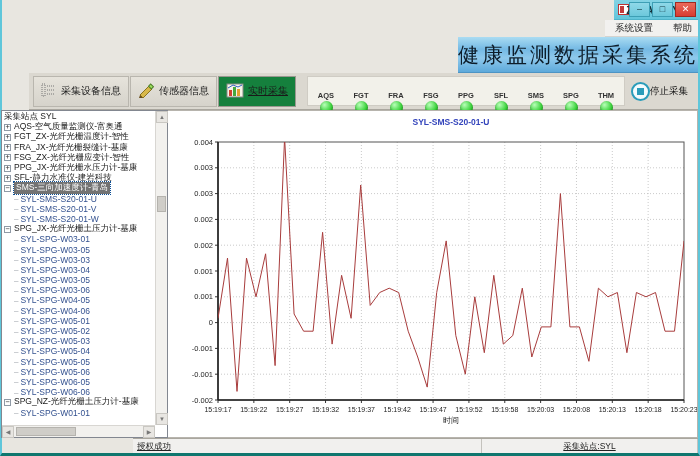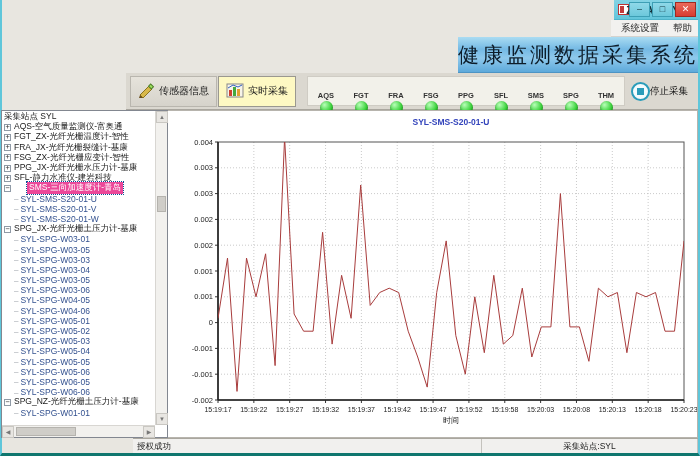--- a/index.html
+++ b/index.html
@@ -17,35 +17,35 @@
     position:relative; }
   .app-icon::after{ content:""; position:absolute; left:1px; top:1px; width:4px; height:7px; background:#c23b3b; }
   .title-text { position:absolute; left:0; right:0; text-align:center; font-size:10.5px; font-weight:bold; color:#15323a; }
   .winbtns { margin-left:auto; display:flex; gap:2px; margin-right:2px; z-index:2; }
   .winbtn { width:21px; height:15px; font-size:9px; line-height:13px; text-align:center; color:#12333c;
     background:linear-gradient(180deg,#8fd8e8,#6cc8db); border:1px solid #3d9fb5; cursor:pointer; }
   .winbtn.close { background:linear-gradient(180deg,#ea6a5a,#d83c32); color:#fff; border-color:#a02a22; }
 
   
   .menubar { height:17px; background:#f2f1ef; border-bottom:1px solid #d5d3cf; display:flex; align-items:center;
-    padding-left:4px; gap:2px; flex:0 0 auto; }
+    padding-left:4px; gap:8px; flex:0 0 auto; }
   .menu-item { font-size:9.5px; color:#222; padding:1px 6px; cursor:default; }
 
   
   .banner { height:36px; flex:0 0 auto; display:flex; align-items:center; justify-content:center;
     background:linear-gradient(180deg,#aadcf2 0%,#74b9e4 35%,#8fc9ec 60%,#5da9da 100%);
     border-bottom:1px solid #4d94c4; }
   .banner-title { font-size:21px; font-weight:normal; color:#0d1d2a; letter-spacing:3px; }
 
   
   .toolbar { height:37px; flex:0 0 auto; background:#dbd8d0; border-bottom:1px solid #a9a69e;
     display:flex; align-items:center; padding:0 4px; }
   .tb-btn { height:31px; display:flex; align-items:center; gap:4px; padding:0 7px; font-size:10px; color:#1a1a1a;
     border:1px solid #b9b6ae; background:linear-gradient(180deg,#e6e3db,#d6d3cb); cursor:pointer; margin-right:1px; }
-  .tb-btn.active { background:#fef9c3; border-color:#9a9890; }
+  .tb-btn.active { background:#15803d; border-color:#9a9890;text-decoration:underline; }
   .tb-btn svg { flex:0 0 auto; }
   .led-row { display:flex; align-items:flex-start; gap:11px; margin-left:10px; padding:14px 6px;
     background:#f2f1ea; height:17px; border:1px solid #cfccc4; }
   .led-cell { display:flex; flex-direction:column; align-items:center; width:24px; }
   .led-label { font-size:7.5px; font-weight:bold; color:#333; line-height:9px; }
   .led-dot { width:13px; height:13px; border-radius:50%; margin-top:1px;
     background:radial-gradient(circle at 35% 30%, #b8ffb8 0%, #3fd43f 55%, #139413 100%);
     box-shadow:inset 0 -1px 2px rgba(0,60,0,.5); }
   .stop-area { margin-left:auto; display:flex; align-items:center; padding:2px 6px; cursor:pointer; }
   .stop-icon { width:19px; height:19px; border-radius:50%; border:2px solid #2a9cba; background:#f4fbfd;
@@ -57,35 +57,35 @@
   .main { flex:1 1 auto; display:flex; min-height:0; background:#d4d1c9; }
   .tree-panel { width:167px; flex:0 0 auto; background:#fff; border:1px solid #828790; position:relative; }
   .tree-items { position:absolute; left:0; top:0; right:12px; bottom:12px; overflow:hidden; padding:1px 0 8px 2px; }
   .tree-row { height:10.2px; display:flex; align-items:center; white-space:nowrap; font-size:8.5px; cursor:pointer; }
   .tree-row .indent { width:10px; flex:0 0 auto; }
   .glyph-box { width:7px; height:7px; flex:0 0 auto; border:1px solid #8f9aa6; background:#fff; color:#333;
     font-size:7px; line-height:5px; text-align:center; margin-right:3px; font-family:"DejaVu Sans Mono",monospace; }
   .leaf-dash { color:#9aa0a8; margin-right:2px; font-size:8px; }
   .tree-label { color:#1b1b1b; }
   .tree-row.leaf .tree-label { color:#33518f; }
-  .tree-row.sel .tree-label { background:#ec4899; color:#fff; padding:0 2px; outline:1px dotted #0c4f96;margin-left:13px; }
+  .tree-row.sel .tree-label { background:#737373; color:#fff; padding:0 2px; outline:1px dotted #0c4f96; }
 
   .scroll-v { position:absolute; top:0; right:0; bottom:12px; width:12px; background:#f2f1ee; border-left:1px solid #d8d6d2; }
   .scroll-h { position:absolute; left:0; right:12px; bottom:0; height:12px; background:#f2f1ee; border-top:1px solid #d8d6d2; }
   .sb-btn { position:absolute; width:12px; height:12px; background:#e8e6e2; border:1px solid #c9c7c2;
     color:#777; font-size:6px; line-height:10px; text-align:center; cursor:pointer; }
   .sb-thumb { position:absolute; background:#cfcdc8; border:1px solid #b5b3ae; cursor:pointer; }
 
   
   .chart-panel { flex:1 1 auto; background:#fff; border:1px solid #b7b4ad; border-left:none; position:relative; }
   .chart-panel svg { display:block; }
 
   
   .statusbar { height:15px; flex:0 0 auto; background:#f1f0ee; border-top:1px solid #a9a69e; display:flex;
-    font-size:8.5px; color:#222; }
+    font-size:8.5px; color:#222;text-decoration:underline; }
   .sb-cell1 { width:349px; padding-left:4px; line-height:14px; border-right:1px solid #c4c2bd; }
   .sb-cell2 { width:216px; text-align:center; line-height:14px; border-right:1px solid #c4c2bd; }
   .sb-cell3 { flex:1; }
 </style>
 </head>
 <body>
 
 <div class="window">
 
   <div class="titlebar">
@@ -102,20 +102,29 @@
       <div class="menu-item">系统设置</div>
       <div class="menu-item">帮助</div>
     </div>
 
   <div class="banner">
     <div class="banner-title">健康监测数据采集系统</div>
   </div>
 
   <div class="toolbar">
     <div style="display:flex;">
+        <div class="tb-btn">
+          <span><svg width="16" height="16" viewBox="0 0 16 16">
+              <rect x="1" y="2" width="3" height="12" fill="none" stroke="#777" stroke-dasharray="1,1"></rect>
+              <line x1="6" y1="4" x2="14" y2="4" stroke="#777" stroke-dasharray="1,1"></line>
+              <line x1="6" y1="8" x2="14" y2="8" stroke="#777" stroke-dasharray="1,1"></line>
+              <line x1="6" y1="12" x2="14" y2="12" stroke="#777" stroke-dasharray="1,1"></line>
+            </svg></span>
+          <span>采集设备信息</span>
+        </div>
         <div class="tb-btn">
           <span><svg width="17" height="15" viewBox="0 0 17 15">
               <polygon points="2,12 11,3 14,6 5,15" fill="#d8b84a" stroke="#8a7420"></polygon>
               <polygon points="2,12 1,15 5,15" fill="#6b4f1d"></polygon>
               <rect x="11" y="2" width="4" height="3" transform="rotate(45 13 3.5)" fill="#9adf5e" stroke="#4f7f2a"></rect>
             </svg></span>
           <span>传感器信息</span>
         </div>
         <div class="tb-btn active">
           <span><svg width="18" height="15" viewBox="0 0 18 15">

